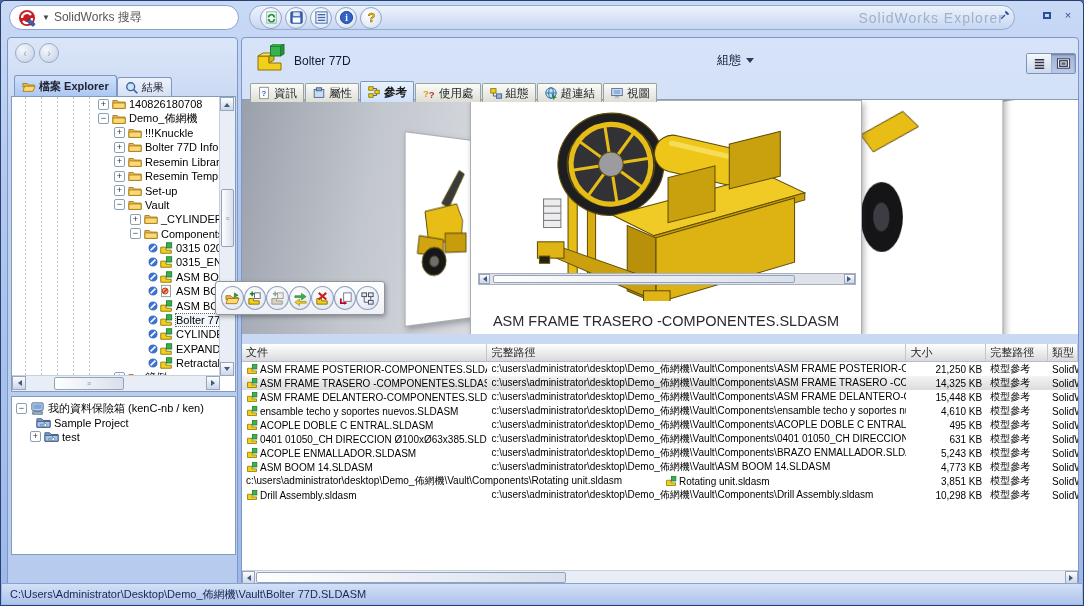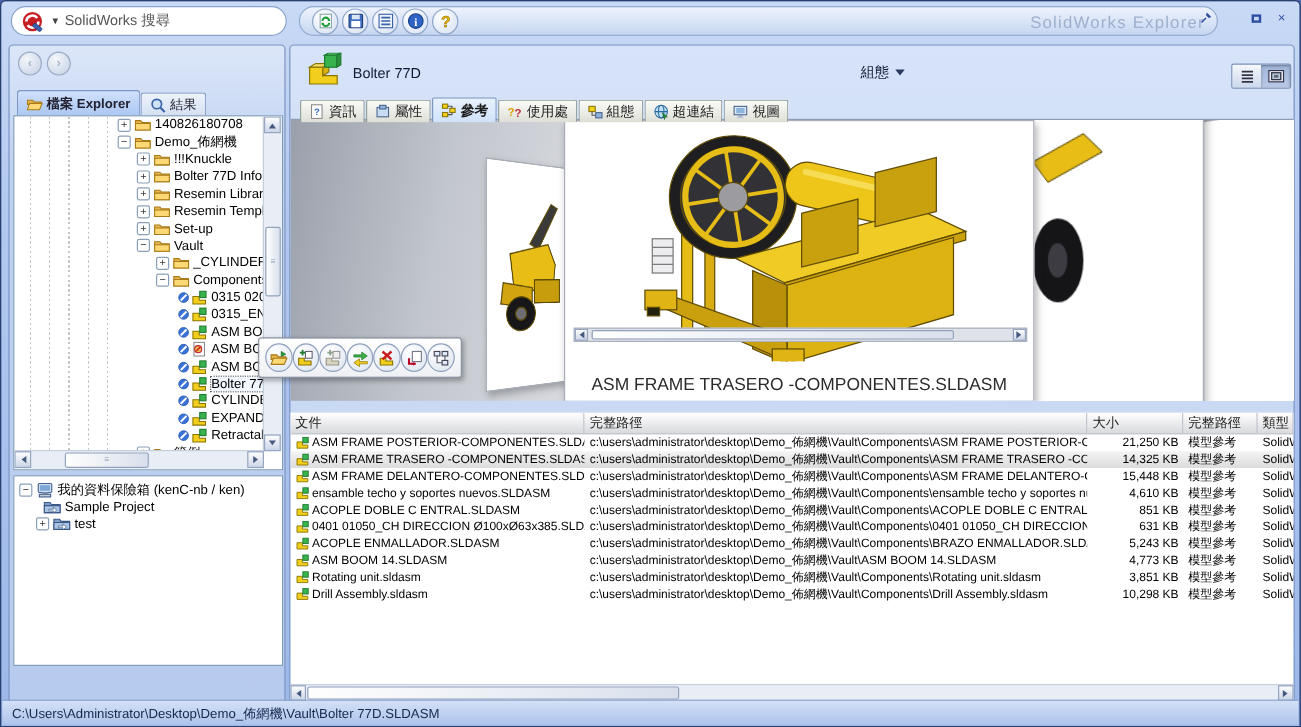--- a/index.html
+++ b/index.html
@@ -778,21 +778,21 @@
             <div class="td c0">
               <span>
                 <svg width="12" height="12" viewBox="0 0 16 16">
                   <path d="M2 7 L8 7 L8 10.5 L14 10.5 L14 14 L2 14 Z" fill="#f2cf1d" stroke="#8a7500"></path>
                   <rect x="8.5" y="2" width="6" height="6" fill="#37b24d" stroke="#1d7a2e"></rect>
                 </svg>
               </span>
               <span>ACOPLE DOBLE C ENTRAL.SLDASM</span>
             </div>
             <div class="td c1">c:\users\administrator\desktop\Demo_佈網機\Vault\Components\ACOPLE DOBLE C ENTRAL.SLDASM</div>
-            <div class="td c2">851 KB</div>
+            <div class="td c2">495 KB</div>
             <div class="td c3">模型參考</div>
             <div class="td c4">SolidWo</div>
           </div>
           <div class="trowF">
             <div class="td c0">
               <span>
                 <svg width="12" height="12" viewBox="0 0 16 16">
                   <path d="M2 7 L8 7 L8 10.5 L14 10.5 L14 14 L2 14 Z" fill="#f2cf1d" stroke="#8a7500"></path>
                   <rect x="8.5" y="2" width="6" height="6" fill="#37b24d" stroke="#1d7a2e"></rect>
                 </svg>
@@ -828,30 +828,30 @@
                 </svg>
               </span>
               <span>ASM BOOM 14.SLDASM</span>
             </div>
             <div class="td c1">c:\users\administrator\desktop\Demo_佈網機\Vault\ASM BOOM 14.SLDASM</div>
             <div class="td c2">4,773 KB</div>
             <div class="td c3">模型參考</div>
             <div class="td c4">SolidWo</div>
           </div>
           <div class="trowF">
+            <div class="td c1">c:\users\administrator\desktop\Demo_佈網機\Vault\Components\Rotating unit.sldasm</div>
             <div class="td c0">
               <span>
                 <svg width="12" height="12" viewBox="0 0 16 16">
                   <path d="M2 7 L8 7 L8 10.5 L14 10.5 L14 14 L2 14 Z" fill="#f2cf1d" stroke="#8a7500"></path>
                   <rect x="8.5" y="2" width="6" height="6" fill="#37b24d" stroke="#1d7a2e"></rect>
                 </svg>
               </span>
               <span>Rotating unit.sldasm</span>
             </div>
-            <div class="td c1">c:\users\administrator\desktop\Demo_佈網機\Vault\Components\Rotating unit.sldasm</div>
             <div class="td c2">3,851 KB</div>
             <div class="td c3">模型參考</div>
             <div class="td c4">SolidWo</div>
           </div>
           <div class="trowF">
             <div class="td c0">
               <span>
                 <svg width="12" height="12" viewBox="0 0 16 16">
                   <path d="M2 7 L8 7 L8 10.5 L14 10.5 L14 14 L2 14 Z" fill="#f2cf1d" stroke="#8a7500"></path>
                   <rect x="8.5" y="2" width="6" height="6" fill="#37b24d" stroke="#1d7a2e"></rect>

